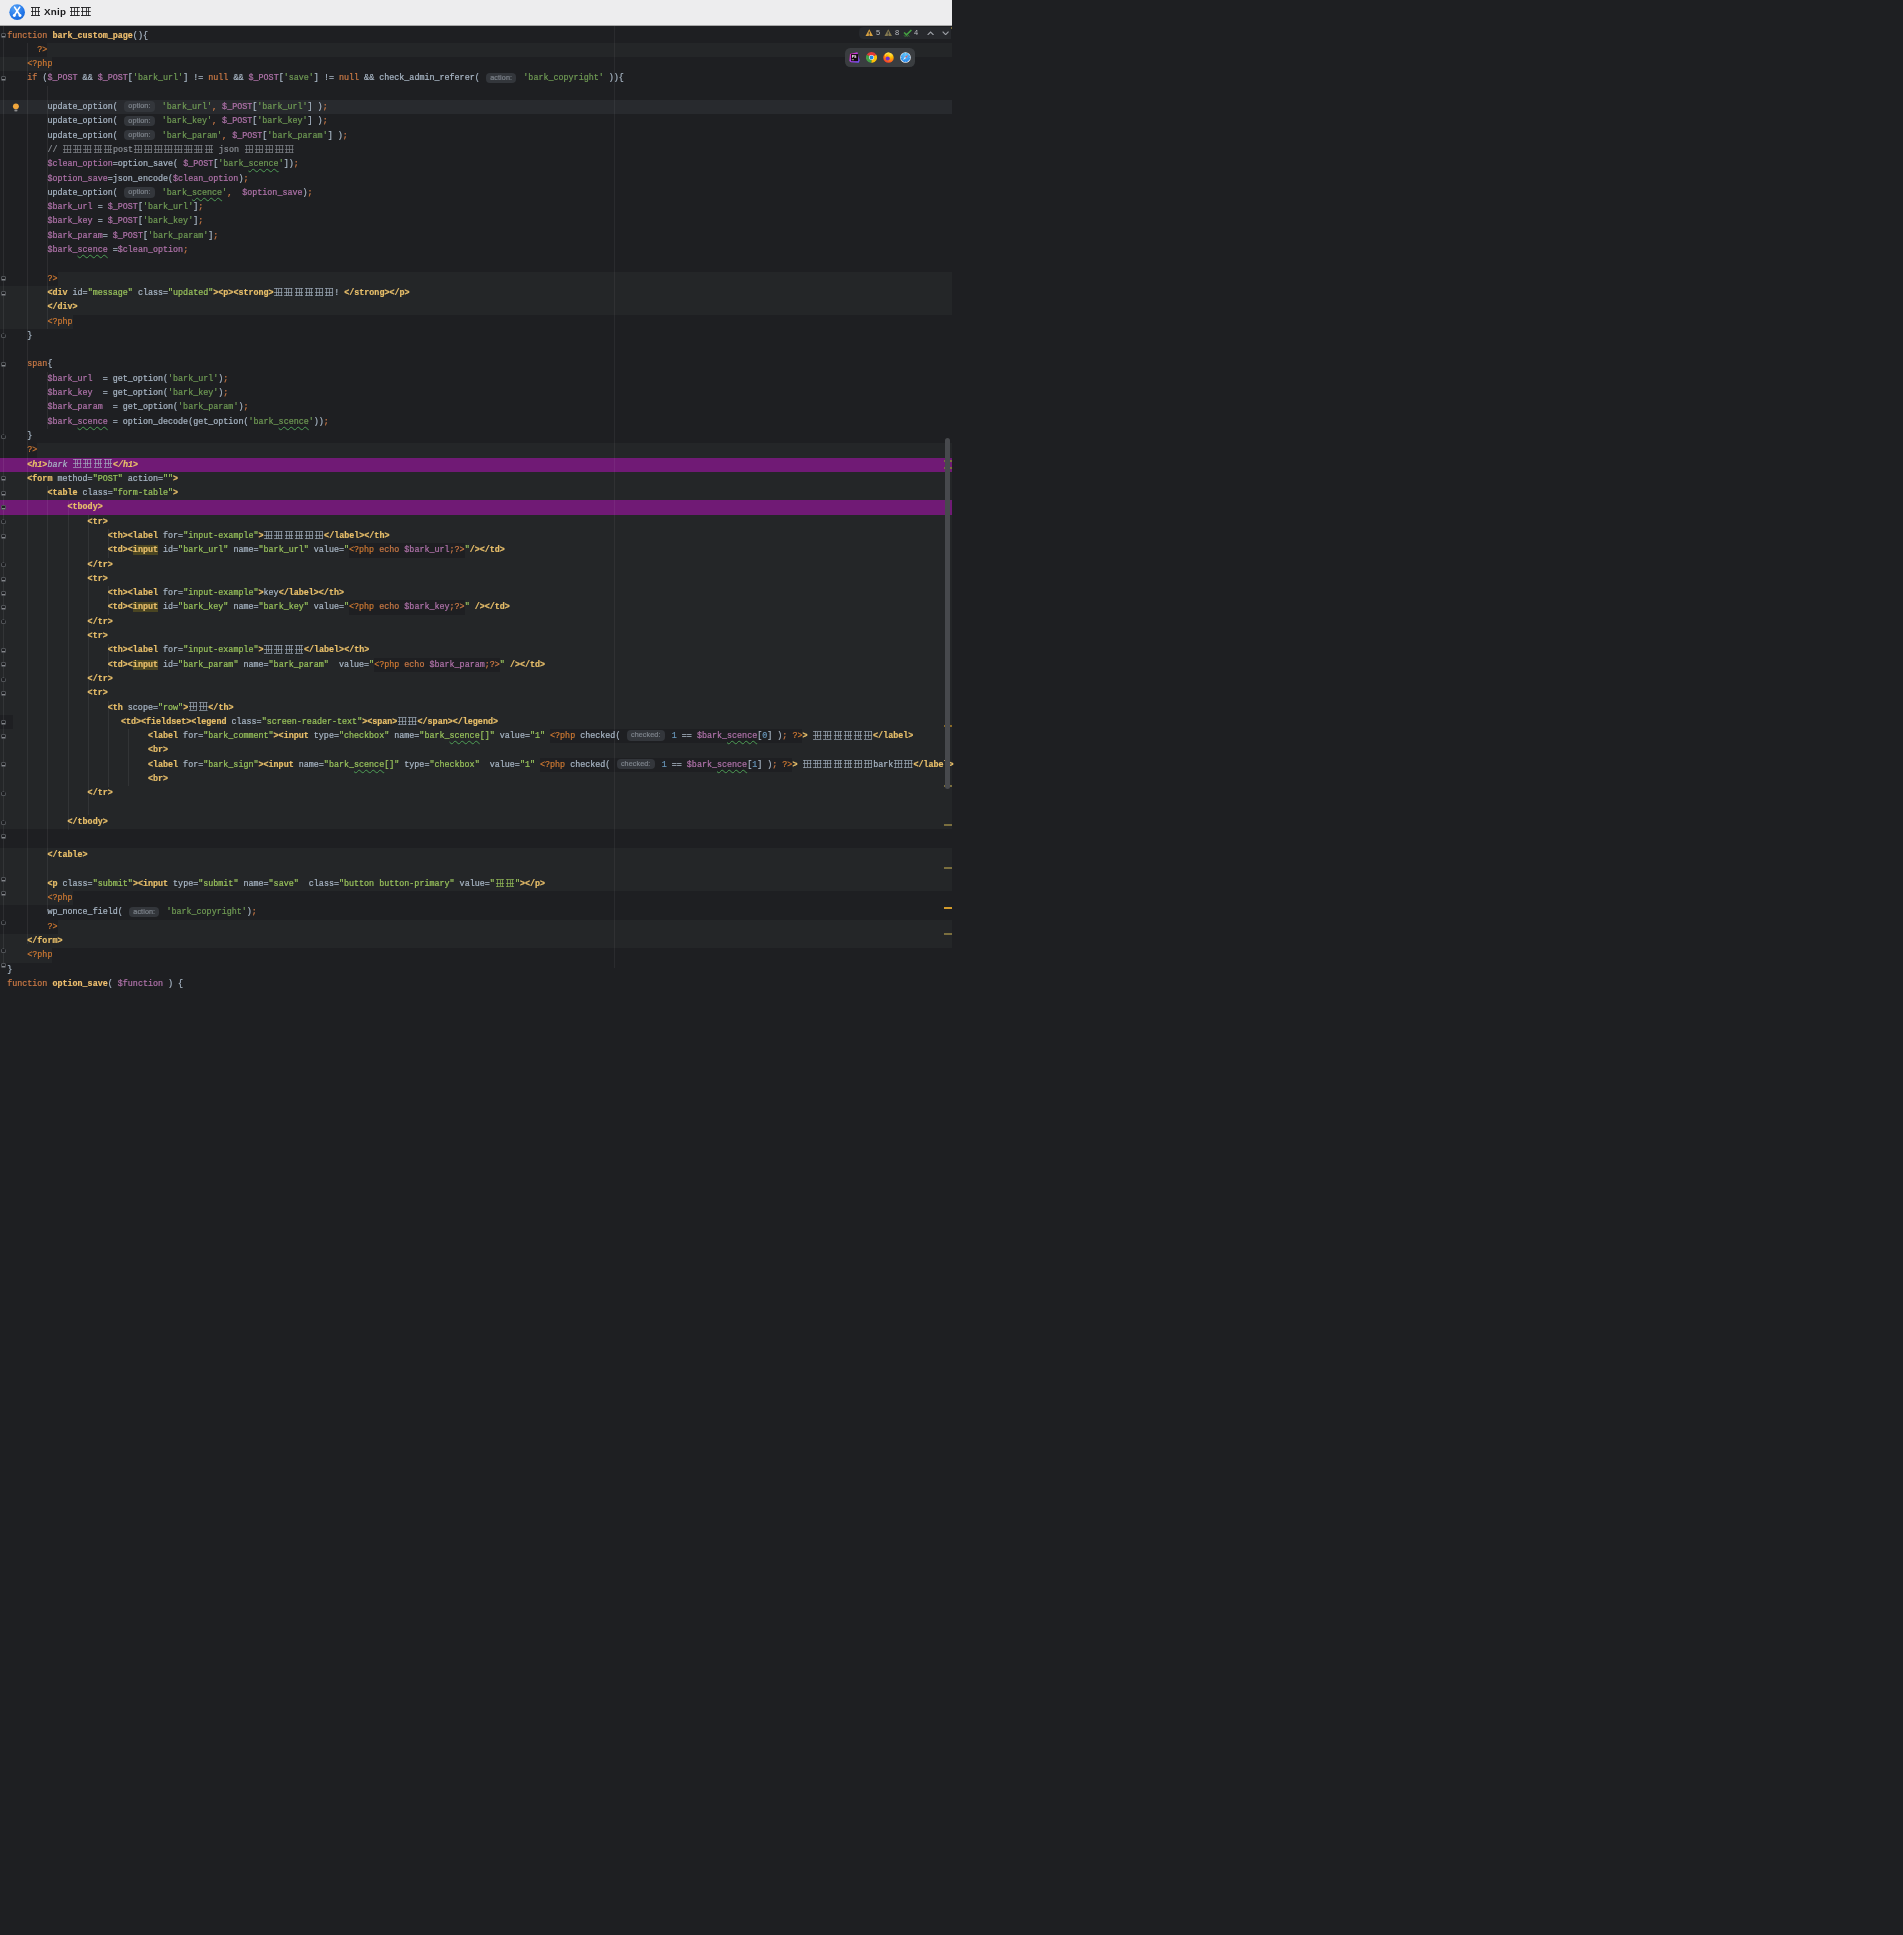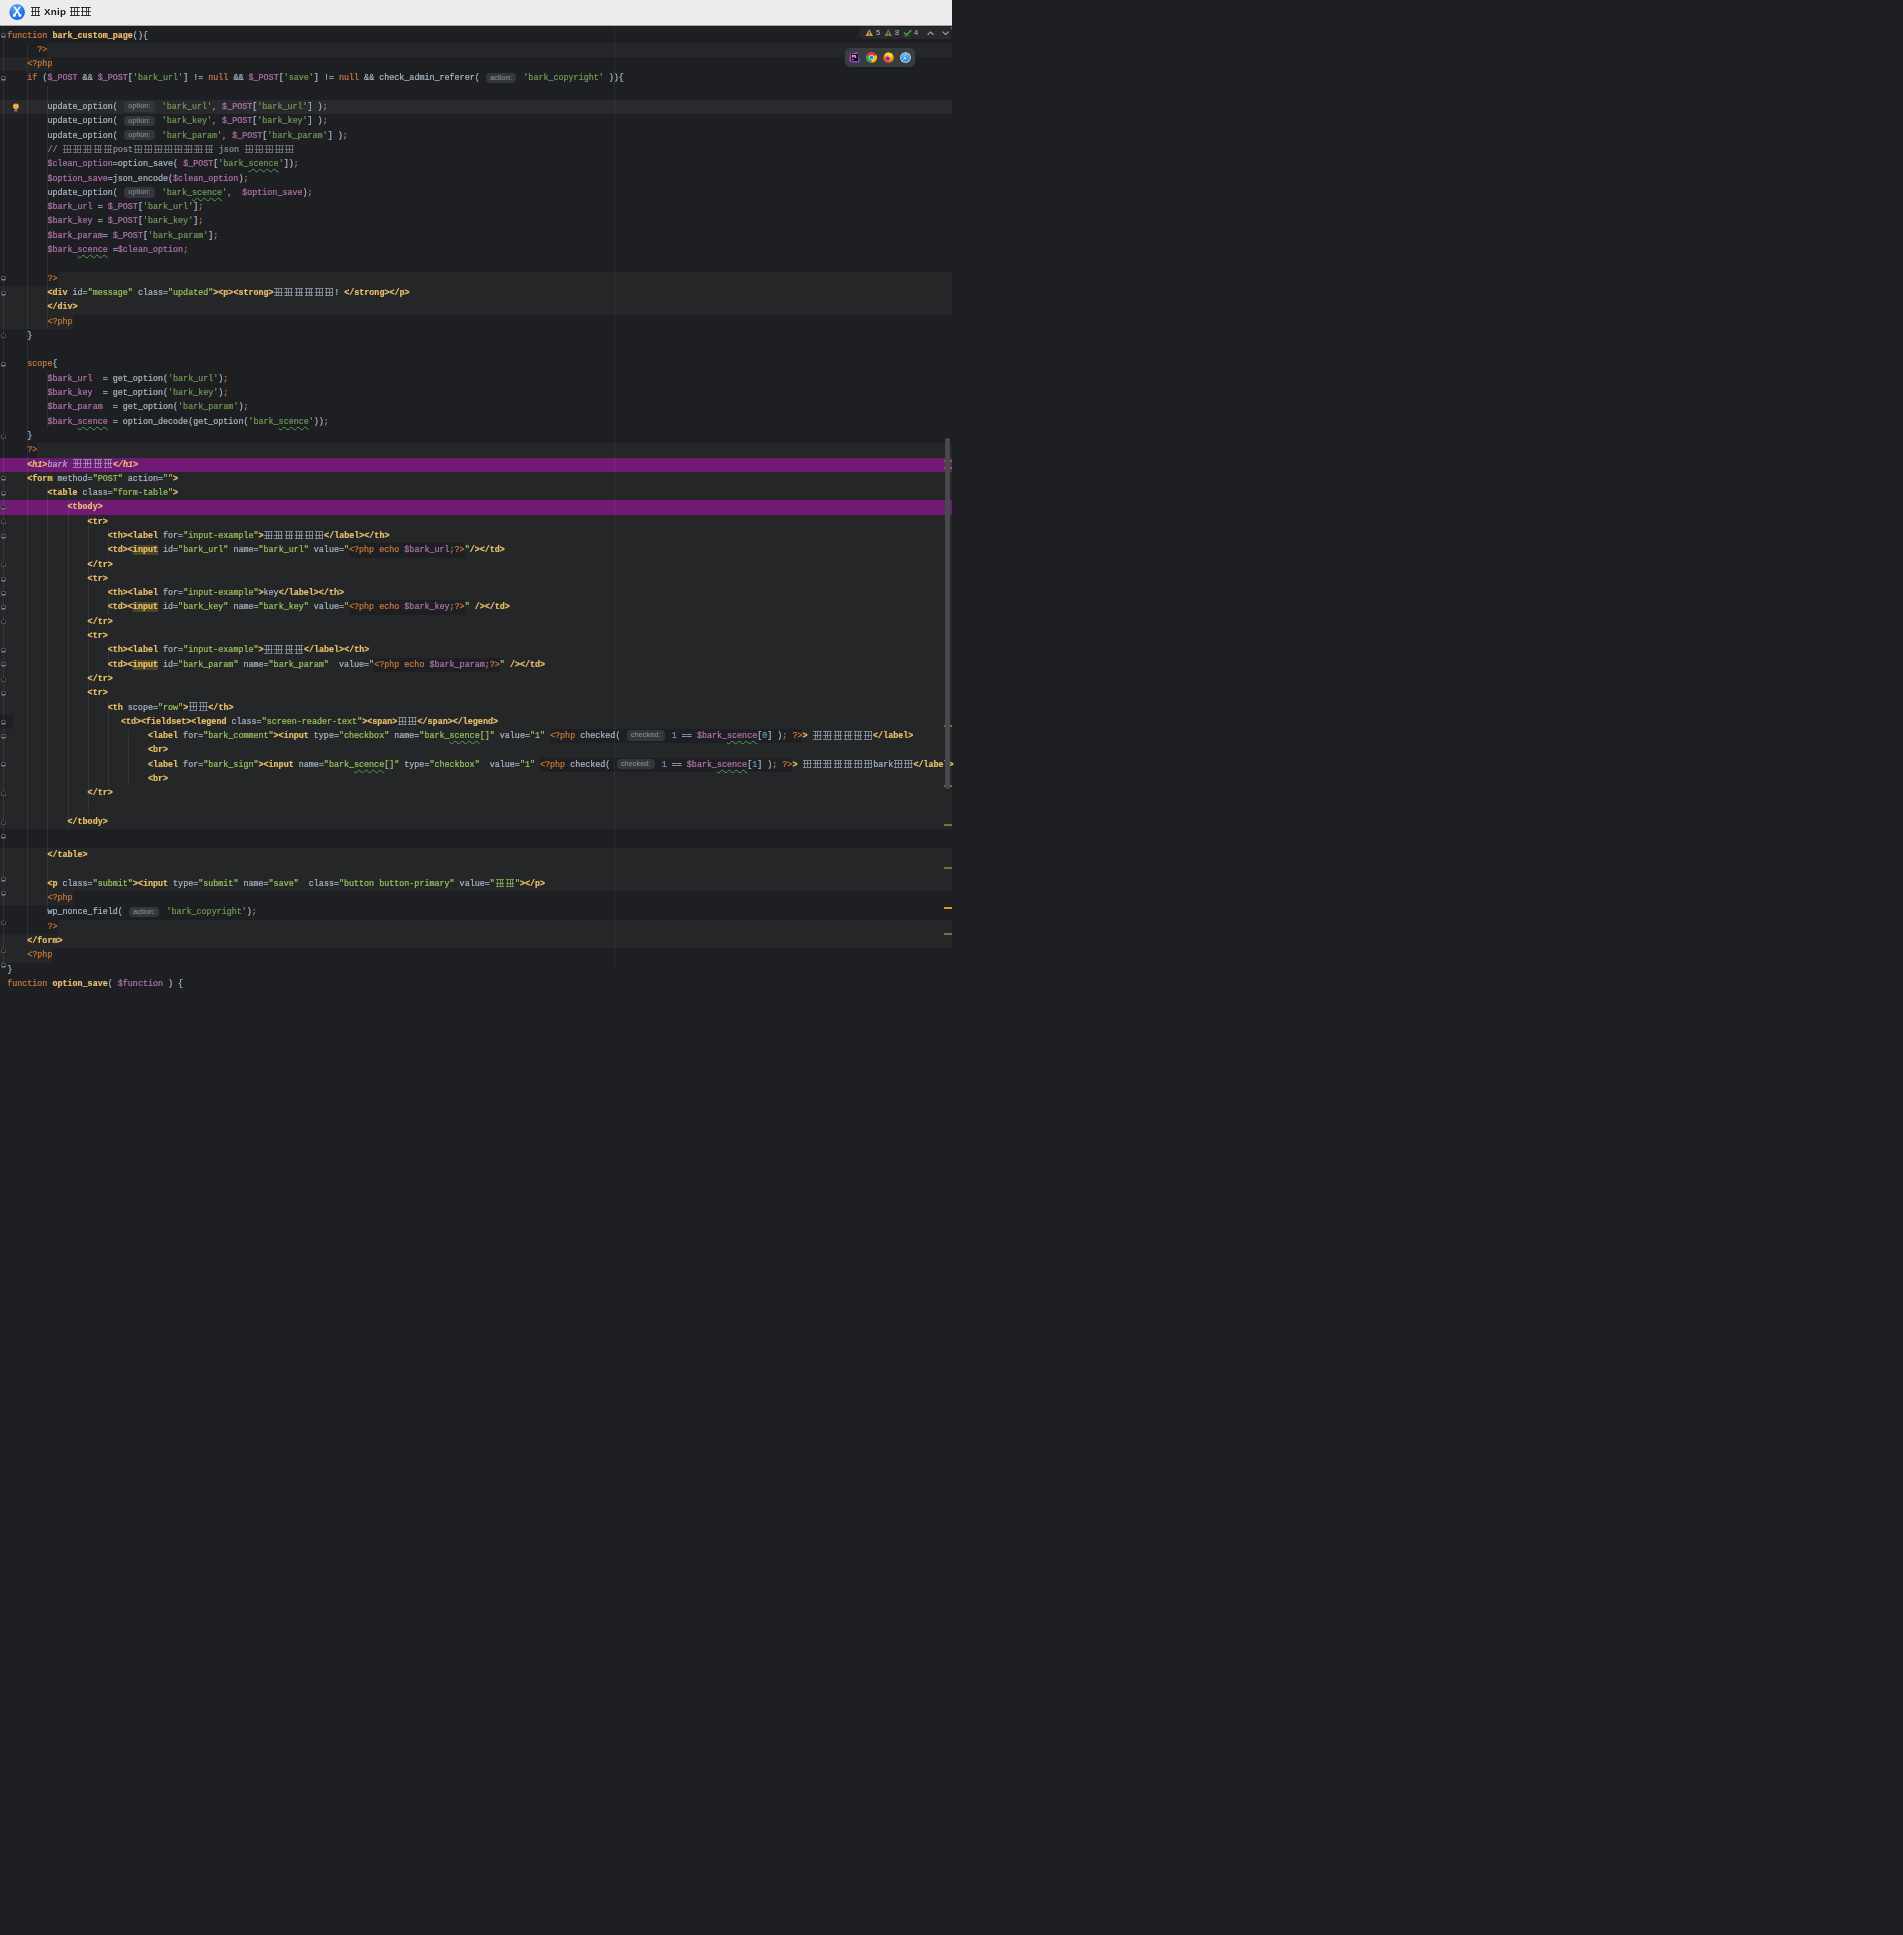--- a/index.html
+++ b/index.html
@@ -107,21 +107,21 @@
 <div class="l" style="">        <span class="v">$bark_key</span> = <span class="v">$_POST</span>[<span class="s">'bark_key'</span>]<span class="o">;</span></div>
 <div class="l" style="">        <span class="v">$bark_param</span>= <span class="v">$_POST</span>[<span class="s">'bark_param'</span>]<span class="o">;</span></div>
 <div class="l" style="">        <span class="v">$bark_<i class="q">scence</i></span> =<span class="v">$clean_option</span><span class="o">;</span></div>
 <div class="l" style=""></div>
 <div class="l" style="background:linear-gradient(90deg,transparent 0 58px,#242628 58px);">        <span class="t">?&gt;</span></div>
 <div class="l" style="background:#242628;">        <span class="y">&lt;div</span> id=<span class="S">"message"</span> class=<span class="S">"updated"</span><span class="y">&gt;&lt;p&gt;&lt;strong&gt;</span><i class="cj"></i><i class="cj"></i><i class="cj"></i><i class="cj"></i><i class="cj"></i><i class="cj"></i>! <span class="y">&lt;/strong&gt;&lt;/p&gt;</span></div>
 <div class="l" style="background:#242628;">        <span class="y">&lt;/div&gt;</span></div>
 <div class="l" style="background:linear-gradient(90deg,#242628 0 73px,transparent 73px);">        <span class="t">&lt;?php</span></div>
 <div class="l" style="">    }</div>
 <div class="l" style=""></div>
-<div class="l" style="">    <span class="o">scope</span>{</div>
+<div class="l" style="">    <span class="o">span</span>{</div>
 <div class="l" style="">        <span class="v">$bark_url</span>  = get_option(<span class="s">'bark_url'</span>)<span class="o">;</span></div>
 <div class="l" style="">        <span class="v">$bark_key</span>  = get_option(<span class="s">'bark_key'</span>)<span class="o">;</span></div>
 <div class="l" style="">        <span class="v">$bark_param</span>  = get_option(<span class="s">'bark_param'</span>)<span class="o">;</span></div>
 <div class="l" style="">        <span class="v">$bark_<i class="q">scence</i></span> = option_decode(get_option(<span class="s">'bark_<i class="q">scence</i>'</span>))<span class="o">;</span></div>
 <div class="l" style="">    }</div>
 <div class="l" style="background:linear-gradient(90deg,transparent 0 37px,#242628 37px);">    <span class="t">?&gt;</span></div>
 <div class="l" style="background:#701a75;font-style:italic;">    <span class="y">&lt;h1&gt;</span>bark <i class="cj"></i><i class="cj"></i><i class="cj"></i><i class="cj"></i><span class="y">&lt;/h1&gt;</span></div>
 <div class="l" style="background:#242628;">    <span class="y">&lt;form</span> method=<span class="S">"POST"</span> action=<span class="S">""</span><span class="y">&gt;</span></div>
 <div class="l" style="background:#242628;">        <span class="y">&lt;table</span> class=<span class="S">"form-table"</span><span class="y">&gt;</span></div>
 <div class="l" style="background:#701a75;">            <span class="y">&lt;tbody&gt;</span></div>

